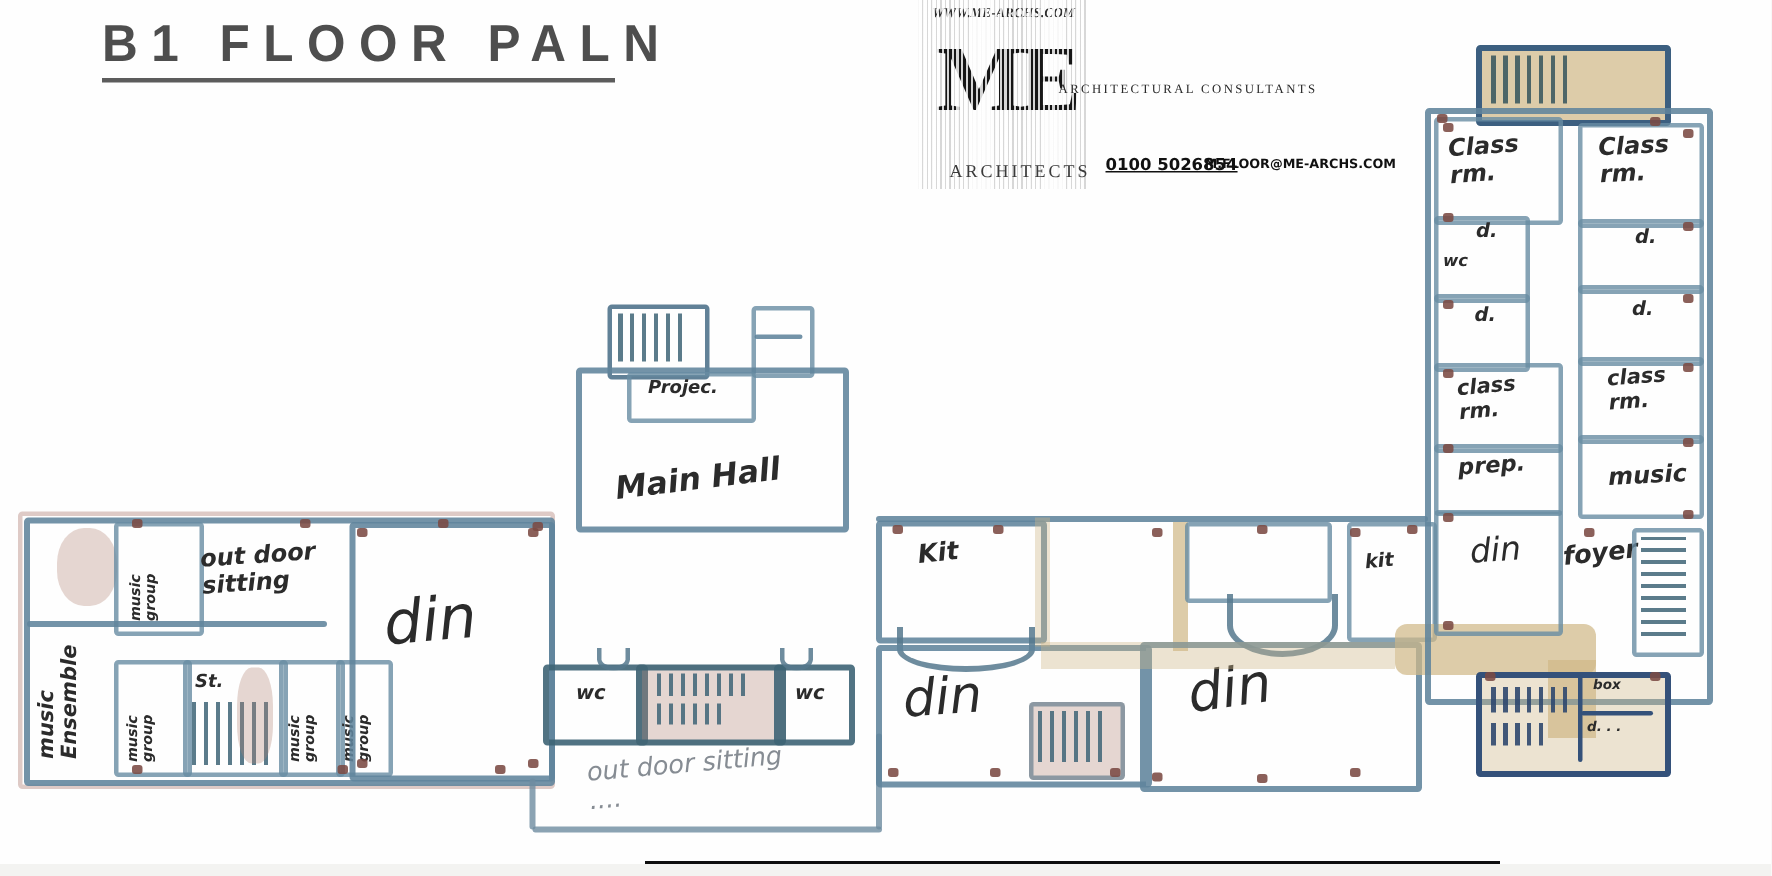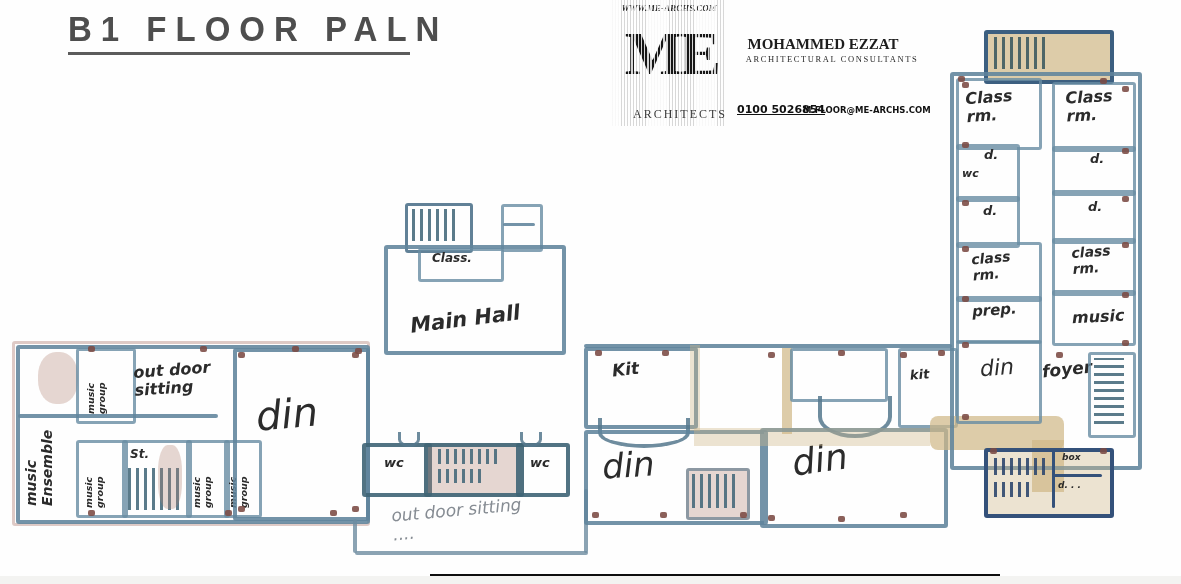--- a/index.html
+++ b/index.html
@@ -17,21 +17,21 @@
       font-family:"Liberation Serif",serif;font-style:italic;font-weight:700;font-size:9px;color:#2e2e2e;}
   .logo-mono{position:absolute;left:624px;top:22px;font-family:"Liberation Serif",serif;
       font-weight:700;font-size:62px;line-height:1;color:#161616;letter-spacing:-3px;}
   .logo-mono-stripe-overlay{position:absolute;left:612px;top:0;width:112px;height:126px;
       background:repeating-linear-gradient(90deg,rgba(255,255,255,.82) 0 1.5px,transparent 1.5px 3.2px);
       pointer-events:none;}
   .logo-wordmark{position:absolute;left:630px;top:107px;width:100px;text-align:center;
       font-family:"Liberation Serif",serif;font-size:12px;letter-spacing:2px;color:#3a3a3a;}
   .logo-name{position:absolute;left:733px;top:36px;width:180px;text-align:center;
       font-family:"Liberation Serif",serif;font-weight:700;font-size:15px;color:#1d1d1d;white-space:nowrap;}
-  .logo-tagline{position:absolute;left:734px;top:54px;width:196px;text-align:center;
+  .logo-tagline{position:absolute;left:694px;top:54px;width:196px;text-align:center;
       font-family:"Liberation Serif",serif;font-size:8.5px;letter-spacing:1.6px;color:#2a2a2a;white-space:nowrap;}
   .logo-phone{position:absolute;left:737px;top:103px;font-weight:700;font-size:11px;color:#111;
       font-family:"DejaVu Sans",sans-serif;white-space:nowrap;text-decoration:underline;}
   .logo-email{position:absolute;left:803px;top:105px;font-weight:700;font-size:8.5px;color:#111;
       font-family:"DejaVu Sans",sans-serif;white-space:nowrap;}
   
   .room{position:absolute;border:4px solid rgba(96,132,156,.88);border-radius:3px;}
   .thin{border-width:3px;border-color:rgba(104,140,162,.8);}
   .dark{border-color:#3c5f80;}
   .navy{border-color:#34517a;}
@@ -57,21 +57,20 @@
 <div id="stage">
 
   <div class="title">B1 FLOOR PALN</div>
   <div class="title-underline"></div>
 
   <div class="logo-stripes"></div>
   <div class="logo-web">WWW.ME-ARCHS.COM</div>
   <div class="logo-mono">ME</div>
   <div class="logo-mono-stripe-overlay"></div>
   <div class="logo-wordmark">ARCHITECTS</div>
-  <div class="logo-name">MOHAMMED EZZAT</div>
   <div class="logo-tagline">ARCHITECTURAL CONSULTANTS</div>
   <div class="logo-phone">0100 5026854</div>
   <div class="logo-email">M.FLOOR@ME-ARCHS.COM</div>
 
   <div class="room" style="left:12px;top:341px;width:352px;height:179px;border:3px solid rgba(185,140,130,.45);"></div>
   <div class="room" style="left:16px;top:345px;width:346px;height:171px;"></div>
   <div class="pink" style="position:absolute;left:38px;top:352px;width:40px;height:52px;border-radius:45%;"></div>
   <div class="lbl vlbl" style="left:24px;top:388px;height:118px;width:40px;font-size:14px;font-weight:700;">music Ensemble</div>
 
   <div class="room thin" style="left:76px;top:348px;width:54px;height:70px;"></div>
@@ -97,21 +96,21 @@
   <div class="room" style="left:233px;top:348px;width:129px;height:165px;"></div>
   <div class="lbl" style="left:256px;top:392px;font-size:40px;transform:rotate(-5deg);font-weight:500;">din</div>
 
   <div class="room thin" style="left:405px;top:203px;width:62px;height:44px;border-color:rgba(80,115,140,.9);"></div>
   <div class="stairs-v" style="position:absolute;left:412px;top:209px;width:48px;height:32px;"></div>
   <div class="room thin" style="left:501px;top:204px;width:36px;height:42px;"></div>
   <div class="wall" style="left:503px;top:223px;width:32px;height:3px;"></div>
 
   <div class="room" style="left:384px;top:245px;width:174px;height:102px;"></div>
   <div class="room thin" style="left:418px;top:248px;width:80px;height:28px;"></div>
-  <div class="lbl" style="left:432px;top:252px;font-size:12px;">Class.</div>
+  <div class="lbl" style="left:432px;top:252px;font-size:12px;">Projec.</div>
   <div class="lbl" style="left:410px;top:308px;font-size:21px;transform:rotate(-7deg);white-space:nowrap;">Main Hall</div>
 
   <div class="room teal" style="left:362px;top:443px;width:62px;height:46px;"></div>
   <div class="lbl" style="left:384px;top:456px;font-size:13px;">wc</div>
   <div class="room teal pink" style="left:424px;top:443px;width:92px;height:46px;"></div>
   <div class="stairs-v" style="position:absolute;left:438px;top:449px;width:60px;height:15px;"></div>
   <div class="stairs-v" style="position:absolute;left:438px;top:469px;width:46px;height:14px;"></div>
   <div class="room teal" style="left:516px;top:443px;width:46px;height:46px;"></div>
   <div class="lbl" style="left:530px;top:456px;font-size:13px;">wc</div>
   <div class="arc" style="left:398px;top:432px;width:16px;height:12px;"></div>

